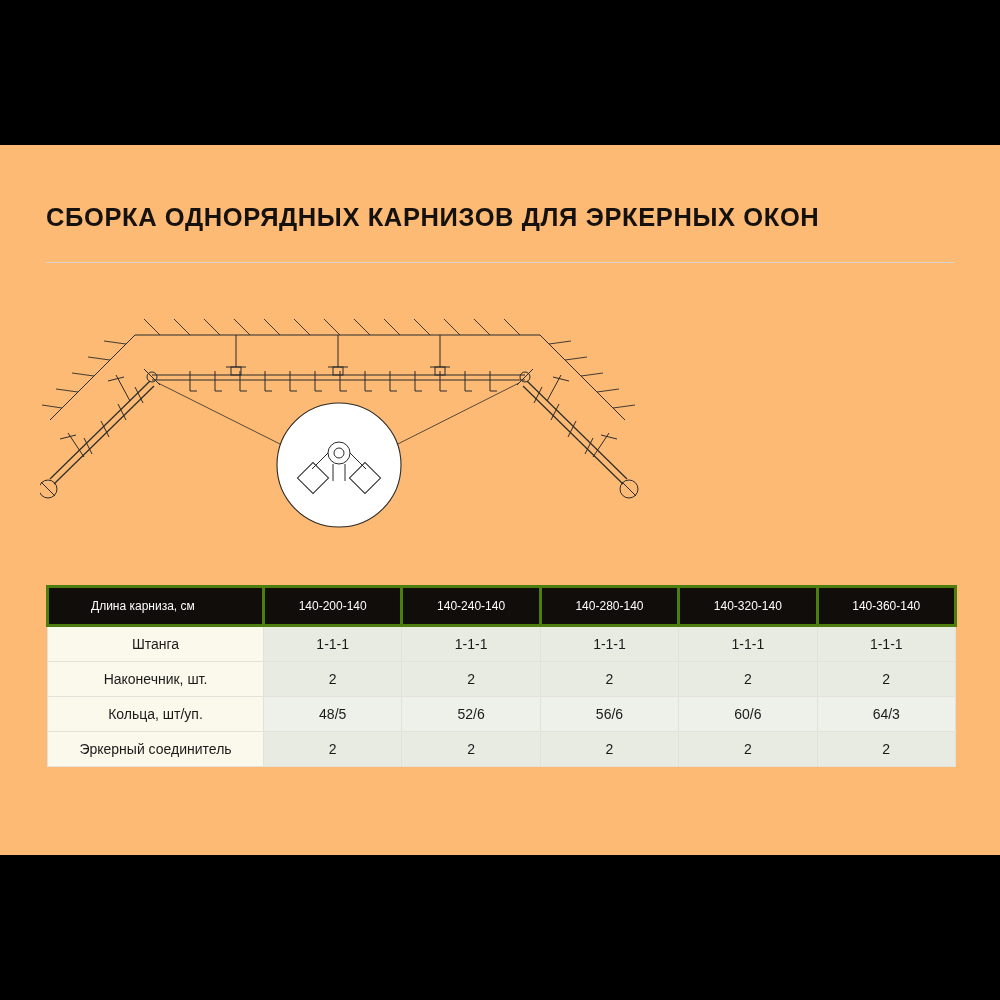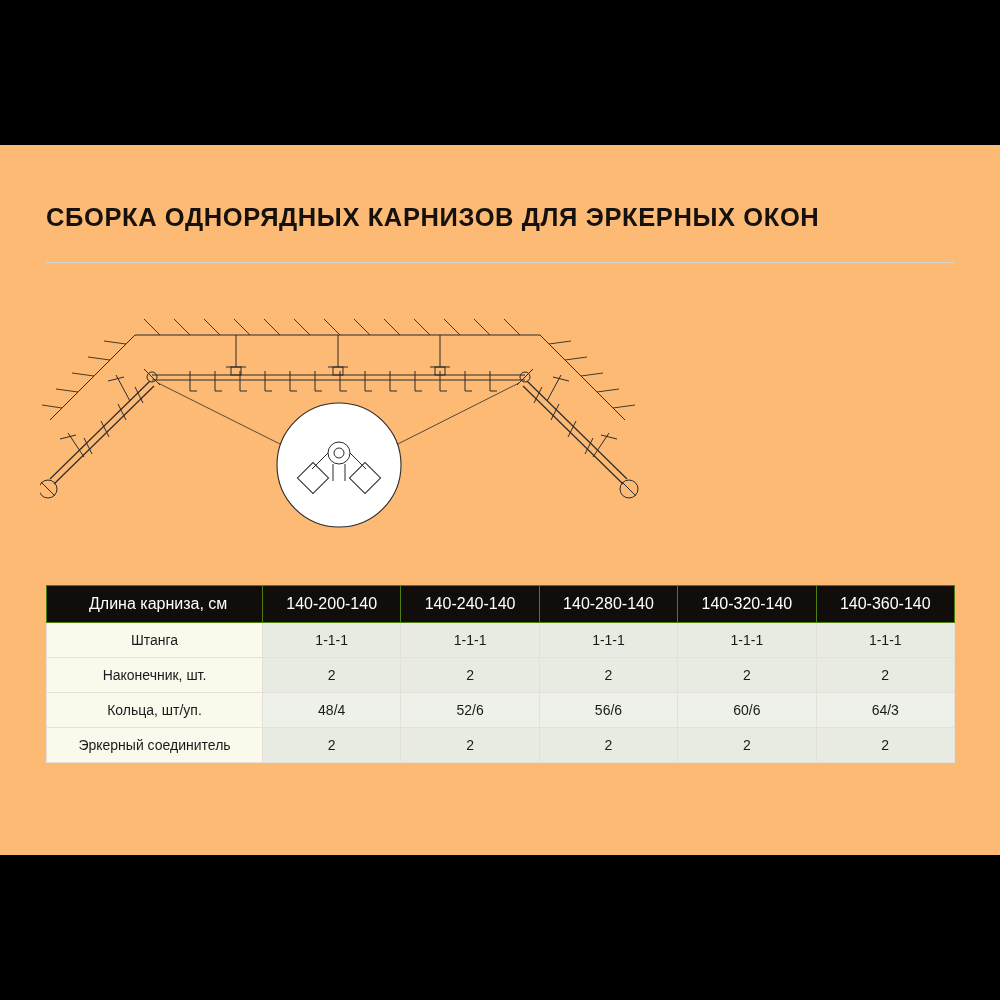--- a/index.html
+++ b/index.html
@@ -71,23 +71,23 @@
     height: 34px;
     font-size: 14px;
     color: #1a1a1a;
     text-align: center;
     font-weight: normal;
     padding: 0 2px;
   }
   table.spec thead th {
     background: #100d0b;
     color: #ffffff;
-    border: 1px solid #4d7c0f;
+    border: 3px solid #4d7c0f;
     height: 36px;
-    font-size: 16px;
+    font-size: 12px;
   }
   table.spec thead th.first {
     text-align: left;
     padding-left: 42px;
   }
   table.spec tbody td.rowhead {
     background: #fbf8ec;
     color: #1a1a1a;
   }
   table.spec tbody td.val {
@@ -281,21 +281,21 @@
           <tr>
             <td class="rowhead">Наконечник, шт.</td>
             <td class="val">2</td>
             <td class="val">2</td>
             <td class="val">2</td>
             <td class="val">2</td>
             <td class="val">2</td>
           </tr>
           <tr class="alt">
             <td class="rowhead">Кольца, шт/уп.</td>
-            <td class="val">48/4</td>
+            <td class="val">48/5</td>
             <td class="val">52/6</td>
             <td class="val">56/6</td>
             <td class="val">60/6</td>
             <td class="val">64/3</td>
           </tr>
           <tr>
             <td class="rowhead">Эркерный соединитель</td>
             <td class="val">2</td>
             <td class="val">2</td>
             <td class="val">2</td>

